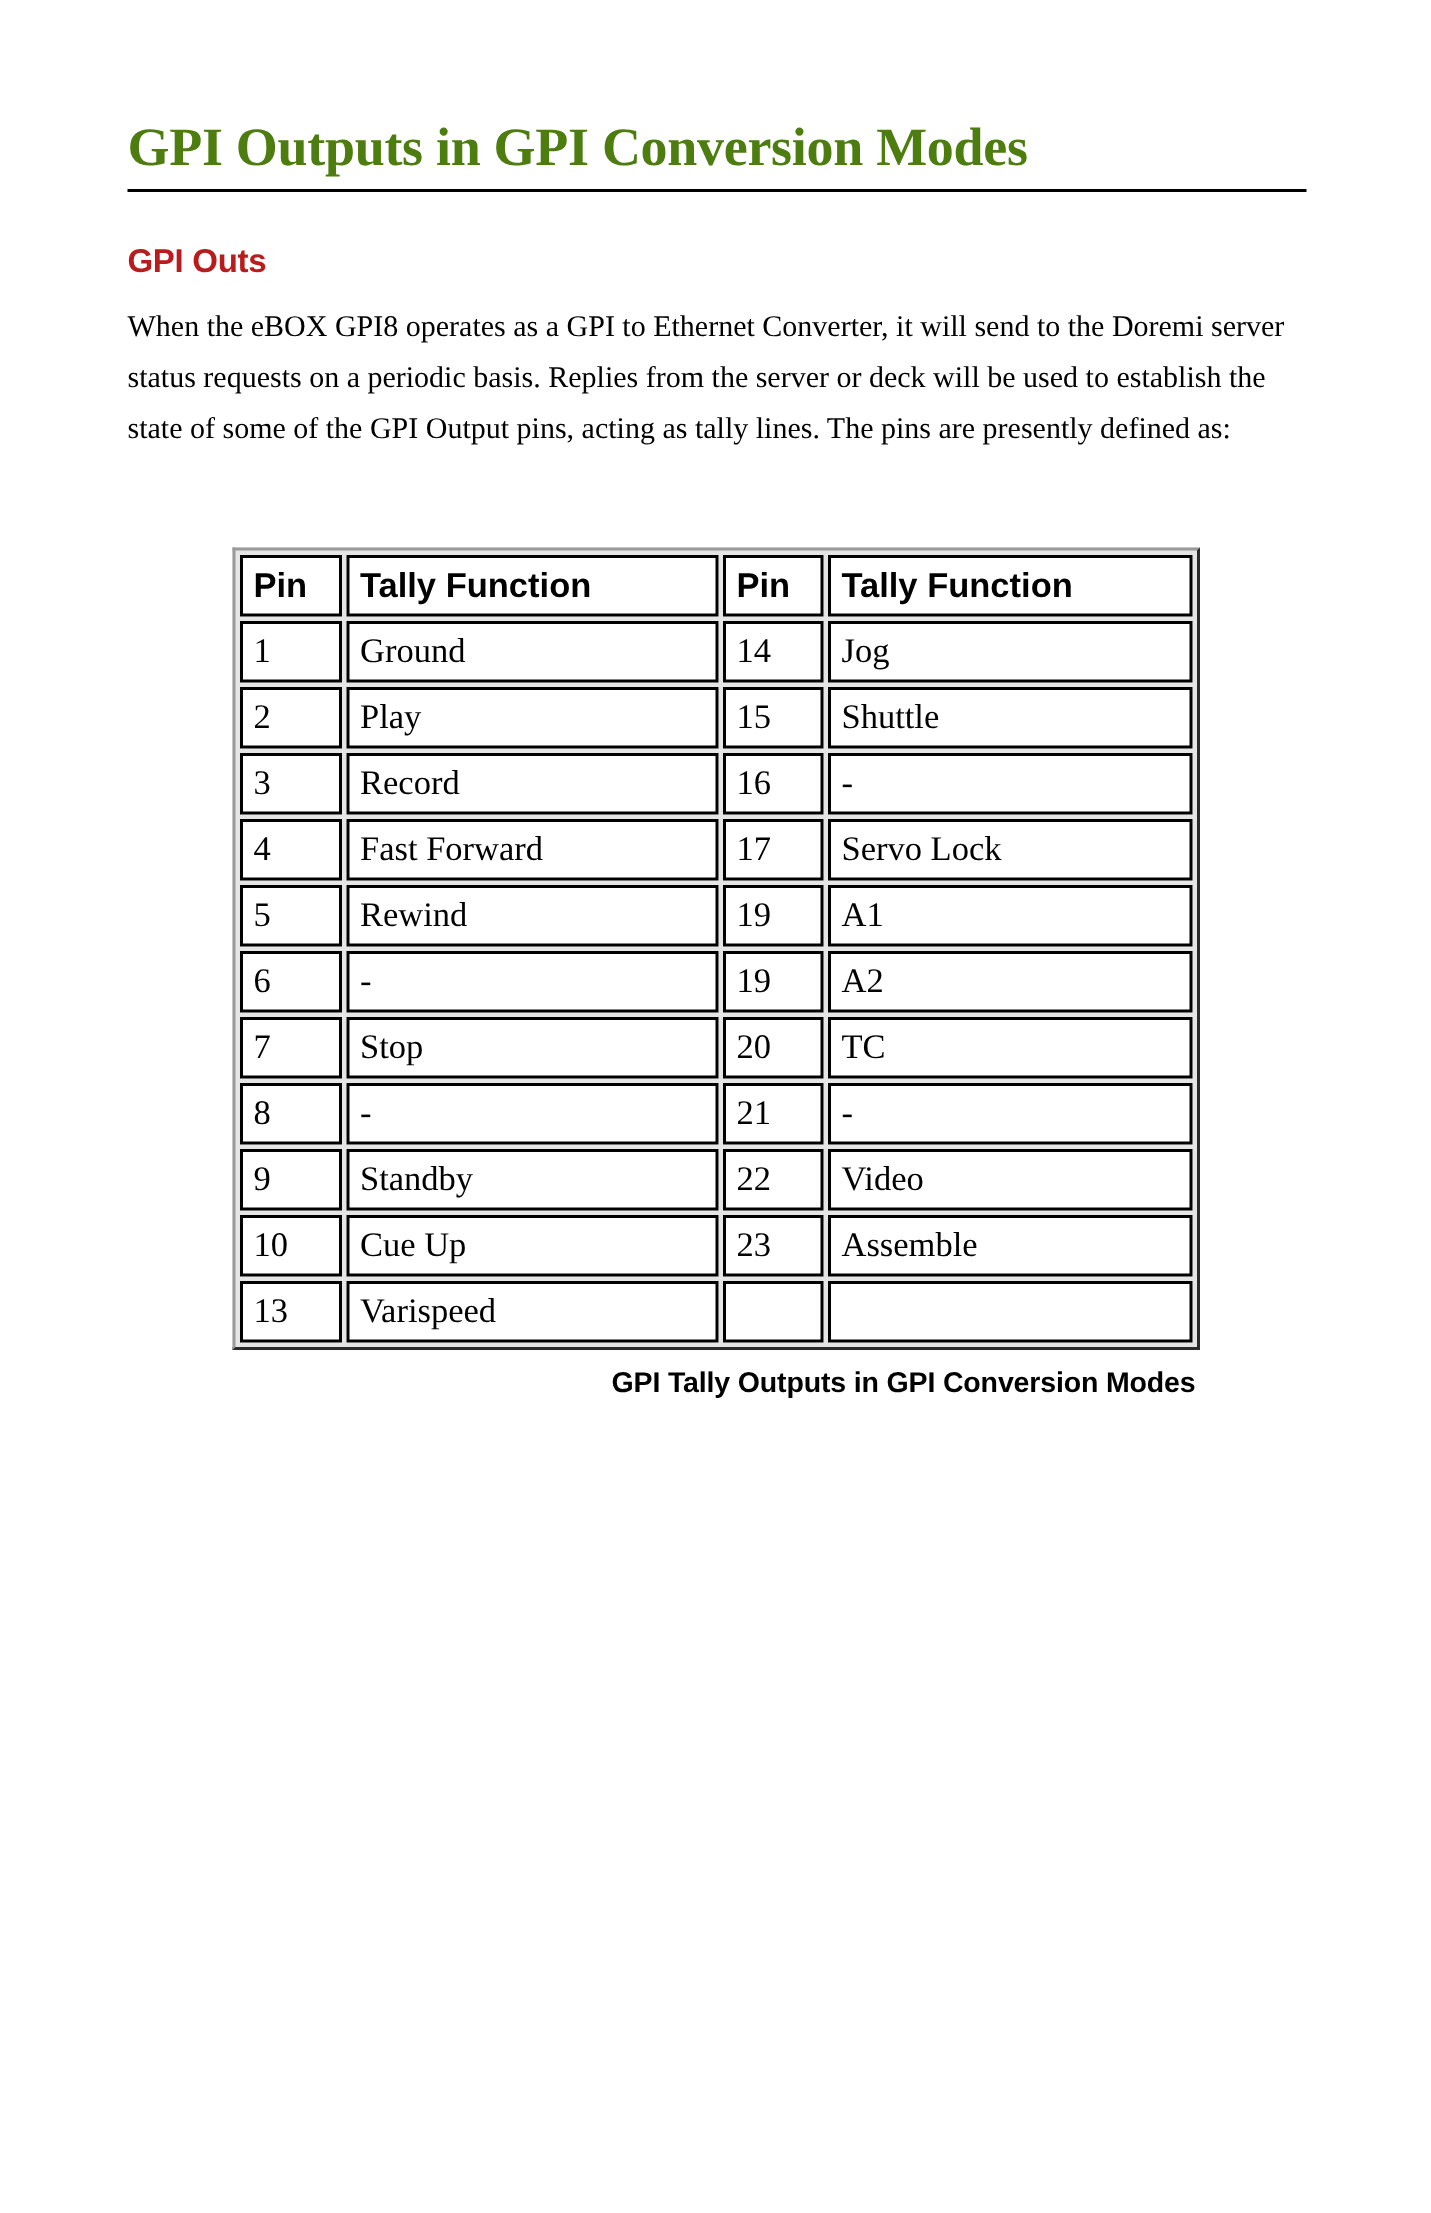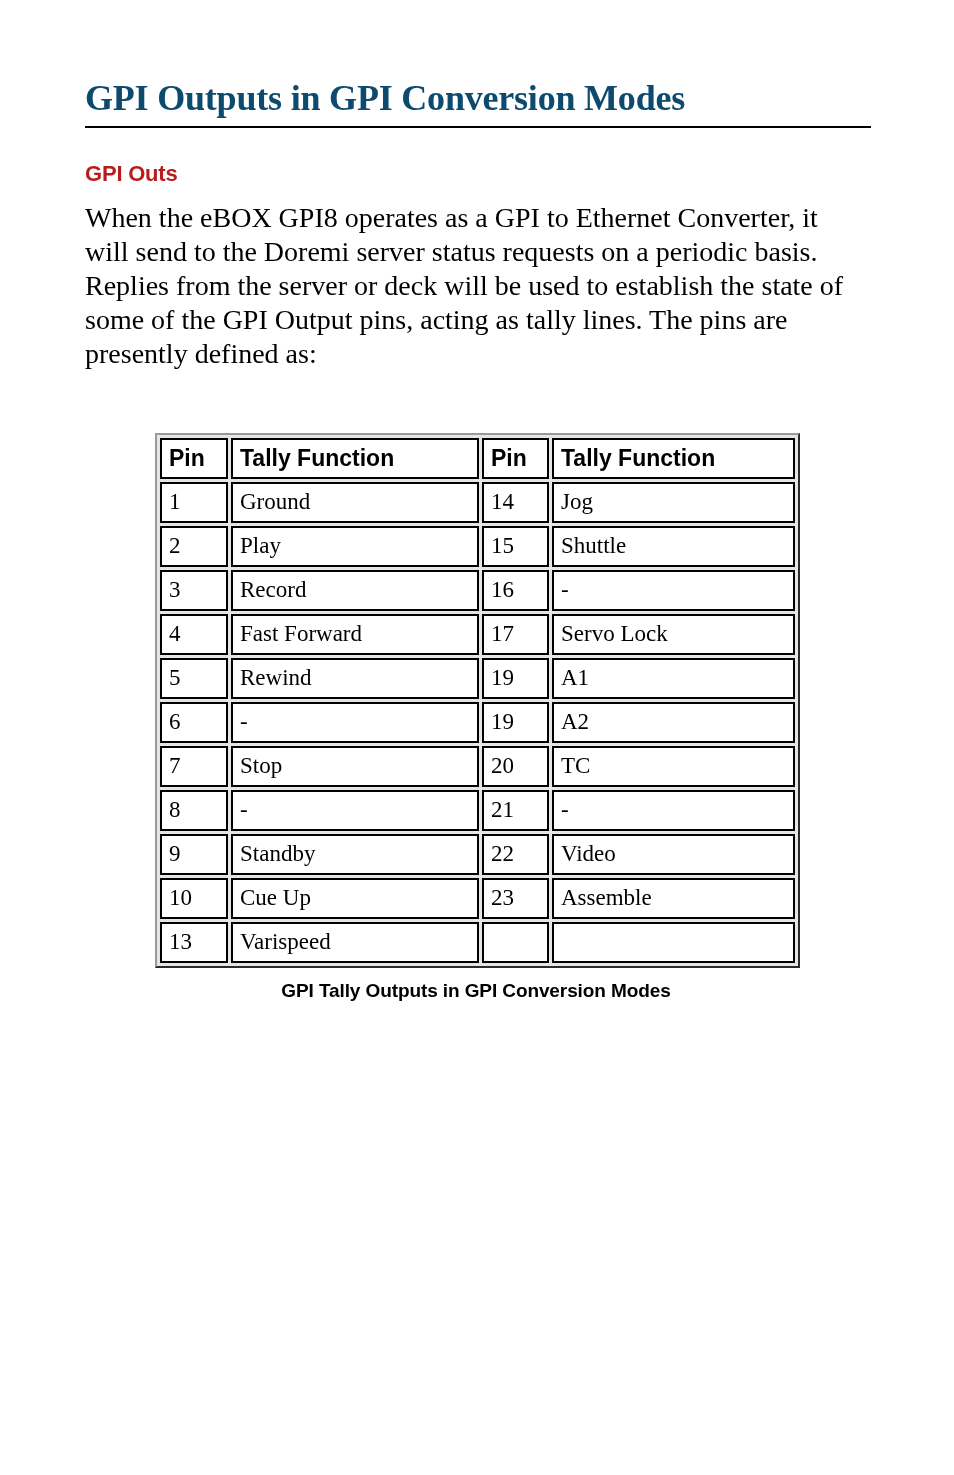--- a/index.html
+++ b/index.html
@@ -21,21 +21,21 @@
     top: 78px;
     width: 786px;
   }
 
   
   .doc-title {
     font-family: "Liberation Serif", "DejaVu Serif", serif;
     font-weight: bold;
     font-size: 36px;
     line-height: 1.12;
-    color: #0c4a6e;
+    color: #4d7c0f;
     margin: 0;
     padding: 0 0 8px 0;
     letter-spacing: -0.2px;
   }
   .title-rule {
     width: 786px;
     height: 0;
     border: none;
     border-top: 2px solid #000000;
     margin: 0 0 0 0;
@@ -48,21 +48,21 @@
     font-size: 22px;
     color: #b91c1c;
     margin: 33px 0 0 0;
     padding: 0;
     letter-spacing: -0.2px;
   }
 
   
   .body-para {
     font-family: "Liberation Serif", "DejaVu Serif", serif;
-    font-size: 28px;
+    font-size: 20px;
     line-height: 34px;
     color: #000000;
     margin: 14px 0 0 0;
     padding: 0;
     width: 775px;
     text-align: left;
   }
 
   
   .table-wrap {
@@ -110,21 +110,21 @@
   col.c-fn    { width: 248px; }
   col.c-pin2  { width: 67px; }
   col.c-fn2   { width: 243px; }
 
   
   .table-caption {
     font-family: "Liberation Sans", "DejaVu Sans", sans-serif;
     font-weight: bold;
     font-size: 19px;
     color: #000000;
-    text-align: center;
+    text-align: right;
     margin: 12px 0 0 0;
     padding-left: 70px;
     width: 642px;
     letter-spacing: -0.1px;
   }
 
   
   .note-block {
     font-family: "Liberation Serif", "DejaVu Serif", serif;
     font-style: italic;

